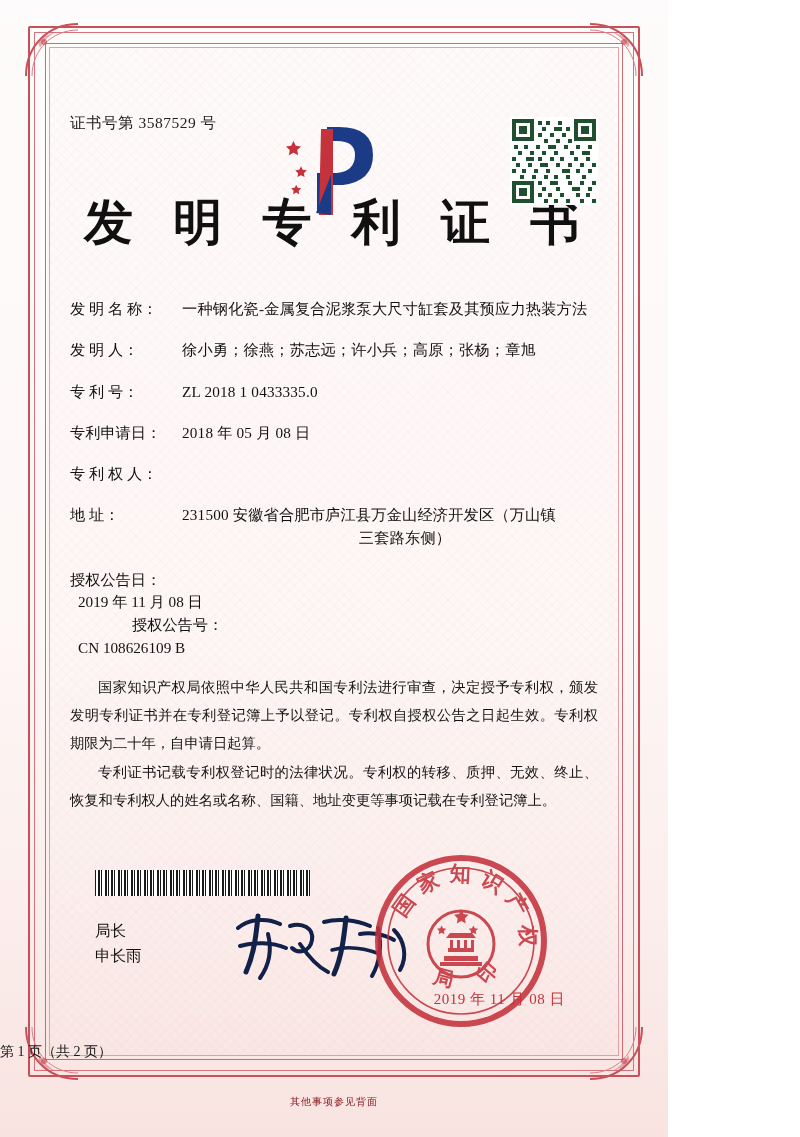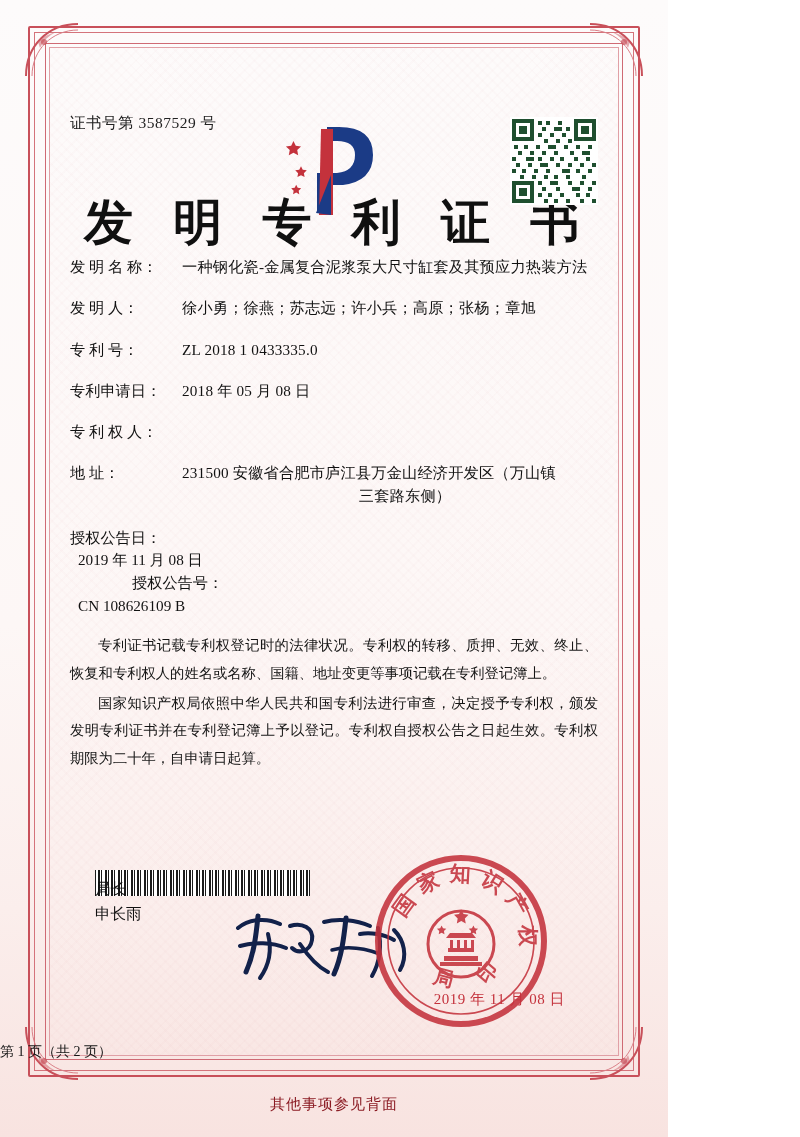--- a/index.html
+++ b/index.html
@@ -115,20 +115,21 @@
     text-align: left;
     font-family: "Liberation Serif", serif;
     font-size: 49px;
     font-weight: bold;
     letter-spacing: 14px;
     color: #101010;
     text-indent: 14px;
   }
 
   .fields {
+    margin-top: 42px;
     font-family: "Liberation Serif", serif;
     font-size: 15.2px;
     color: #111;
   }
   .field-row {
     display: flex;
     align-items: flex-start;
     margin-bottom: 18.5px;
     line-height: 1.5;
   }
@@ -184,21 +185,21 @@
     background: repeating-linear-gradient(90deg,
       #1a1a1a 0px, #1a1a1a 1px, #fff 1px, #fff 3px,
       #1a1a1a 3px, #1a1a1a 5px, #fff 5px, #fff 6px,
       #1a1a1a 6px, #1a1a1a 7px, #fff 7px, #fff 10px,
       #1a1a1a 10px, #1a1a1a 12px, #fff 12px, #fff 13px);
   }
 
   .director {
     position: absolute;
     left: 95px;
-    top: 876px;
+    top: 918px;
     font-family: "Liberation Serif", serif;
     font-size: 15.5px;
     line-height: 1.62;
     color: #111;
   }
 
   .signature {
     position: absolute;
     left: 228px;
     top: 908px;
@@ -235,21 +236,21 @@
     color: #141414;
   }
 
   .footnote {
     position: absolute;
     left: 0;
     right: 0;
     top: 1095px;
     text-align: center;
     font-family: "Liberation Serif", serif;
-    font-size: 15px;
+    font-size: 10px;
     color: #8a1a22;
     letter-spacing: 1px;
   }
 </style>
 </head>
 <body>
 
 <div class="page">
 
   <div class="border-outer"></div>
@@ -432,22 +433,22 @@
 
       <div class="row-split">
         <span class="seg-label">授权公告日：</span>
         <span class="seg-value">2019 年 11 月 08 日</span>
         <span class="seg-label seg-2">授权公告号：</span>
         <span class="seg-value">CN 108626109 B</span>
       </div>
     </div>
 
     <div class="paragraphs">
+      <p>国家知识产权局依照中华人民共和国专利法进行审查，决定授予专利权，颁发发明专利证书并在专利登记簿上予以登记。专利权自授权公告之日起生效。专利权期限为二十年，自申请日起算。</p>
       <p>专利证书记载专利权登记时的法律状况。专利权的转移、质押、无效、终止、恢复和专利权人的姓名或名称、国籍、地址变更等事项记载在专利登记簿上。</p>
-      <p>国家知识产权局依照中华人民共和国专利法进行审查，决定授予专利权，颁发发明专利证书并在专利登记簿上予以登记。专利权自授权公告之日起生效。专利权期限为二十年，自申请日起算。</p>
     </div>
   </div>
 
   <div class="barcode"></div>
 
   <div class="director">
     <div>局长</div>
     <div>申长雨</div>
   </div>
 

